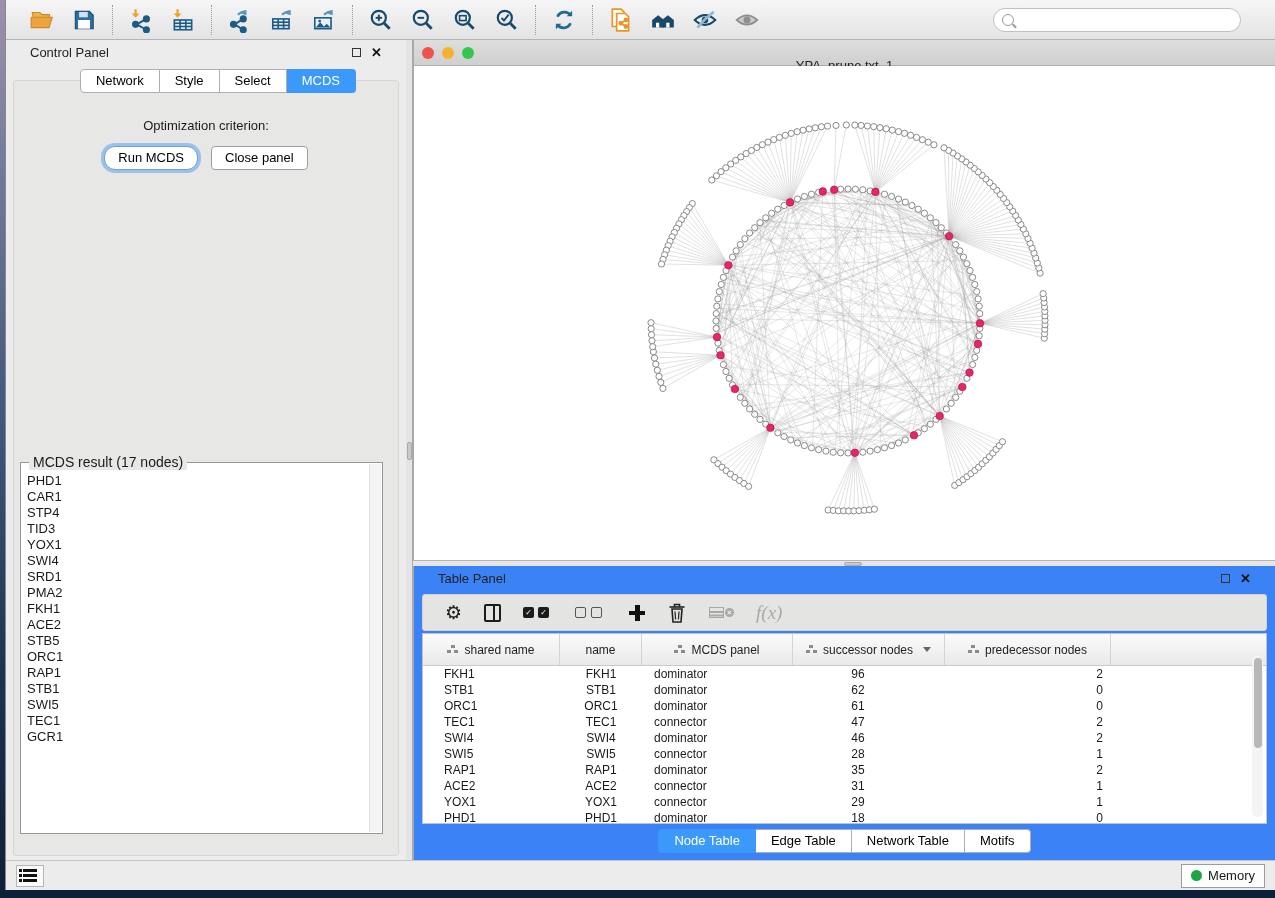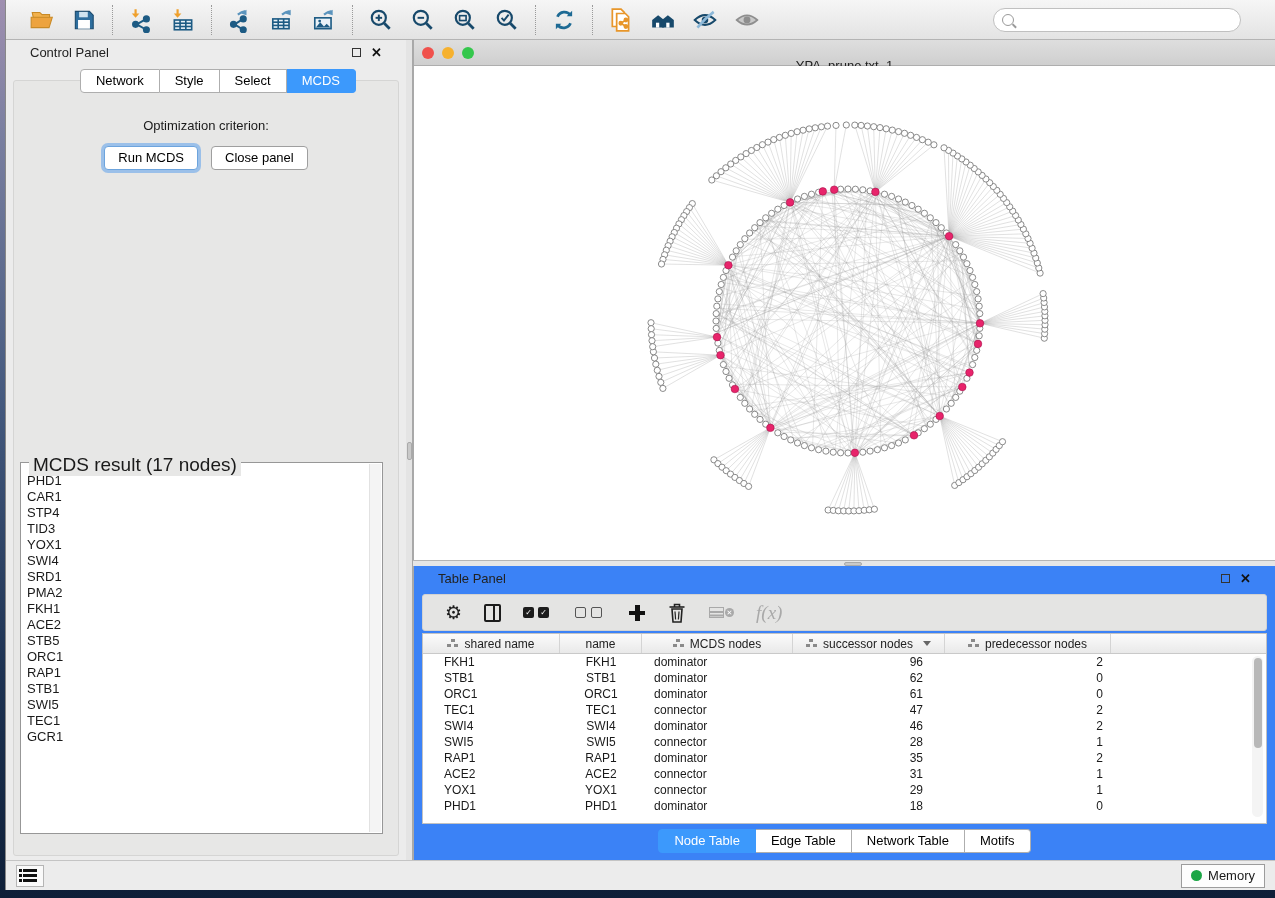--- a/index.html
+++ b/index.html
@@ -46,25 +46,25 @@
   .dropdown { margin:9px auto 0; width:316px; height:23px; background:#fff; border:1px solid #ababab; border-radius:4px;
     display:flex; align-items:center; box-shadow:0 1px 1px rgba(0,0,0,.08); }
   .dropdown .dd-text { flex:1; padding-left:9px; font-size:13px; white-space:nowrap; }
   .dd-stepper { width:19px; height:19px; margin-right:1px; border-radius:3px;
     background:linear-gradient(#79b6fb,#3f8cf5); display:flex; flex-direction:column; align-items:center; justify-content:center; gap:2px; }
   .dd-stepper i { width:0; height:0; border-left:3.5px solid transparent; border-right:3.5px solid transparent; }
   .dd-stepper .up { border-bottom:4px solid #fff; }
   .dd-stepper .dn { border-top:4px solid #fff; }
   .btn-row { display:flex; justify-content:center; gap:13px; margin-top:13px; }
   .btn { background:#fff; border:1px solid #9f9f9f; border-radius:4px; padding:3px 13px 4px; font-size:13px; cursor:default; }
-  .btn.focused { box-shadow:0 0 0 3px rgba(93,160,235,.55); border-color:#6da4dd; }
+  .btn.focused { box-shadow:0 0 0 3px rgba(93,160,235,.55); border-color:#6da4dd;border-radius:11px; }
 
   .mcds-box { position:absolute; left:6px; right:15px; bottom:21px; height:372px;
     border:1px solid #979797; background:#fff; }
-  .mcds-legend { position:absolute; top:-9px; left:8px; background:#e7e7e6; padding:0 4px; font-size:19px; }
+  .mcds-legend { position:absolute; top:-9px; left:8px; background:#e7e7e6; padding:0 4px; font-size:14px; }
   .mcds-list { position:absolute; inset:10px 14px 2px 6px; overflow:hidden; }
   .mcds-item { font-size:13px; line-height:16px; }
   .mcds-scroll { position:absolute; top:1px; right:1px; bottom:1px; width:12px; background:#f4f4f4; border-left:1px solid #e2e2e2; }
 
   
   .network-panel { position:absolute; top:0; left:0; right:0; height:520px; background:#fff; border-left:1px solid #a9a9a9; }
   .net-titlebar { height:26px; background:linear-gradient(#dedede,#cfcfcf); border-bottom:1px solid #aeaeae;
     display:flex; align-items:center; padding:0 8px; position:relative; }
   .lights { display:flex; gap:8px; }
   .light { width:12px; height:12px; border-radius:50%; }
@@ -89,32 +89,32 @@
   .plus::before, .plus::after { content:""; position:absolute; background:#111; }
   .plus::before { left:6px; top:0; width:4.5px; height:16px; }
   .plus::after { left:0; top:6px; width:16px; height:4.5px; }
   .fx { font-family:"Liberation Serif", serif; font-style:italic; font-size:19px; color:#a9a9a9; }
   .tblx { display:flex; align-items:center; gap:1px; }
   .tblx .grid { width:15px; height:11px; border:1.5px solid #a9a9a9; position:relative; }
   .tblx .grid::after { content:""; position:absolute; left:0; right:0; top:3px; height:1.5px; background:#a9a9a9; box-shadow:0 3.5px #a9a9a9; }
   .tblx .xo { width:9px; height:9px; border-radius:50%; background:#a9a9a9; color:#fff; font-size:7px; display:flex; align-items:center; justify-content:center; }
 
   .table-area { position:absolute; top:67px; left:8px; right:8px; bottom:36px; background:#fff; border:1px solid #c2c2c2; overflow:hidden; }
-  .thead { display:flex; height:20px; background:linear-gradient(#fbfbfb,#e9e9e9); border-bottom:1px solid #c9c9c9; }
+  .thead { display:flex; height:32px; background:linear-gradient(#fbfbfb,#e9e9e9); border-bottom:1px solid #c9c9c9; }
   .th { display:flex; align-items:center; justify-content:center; gap:6px; font-size:12px; color:#222;
     border-right:1px solid #d4d4d4; position:relative; }
   .hier { position:relative; width:11px; height:9px; display:inline-block; }
   .hier::before { content:""; position:absolute; left:3.5px; top:0; width:4px; height:3px; background:#8a8a8a; }
   .hier::after { content:""; position:absolute; left:0; top:5px; width:4px; height:3px; background:#8a8a8a; box-shadow:7px 0 #8a8a8a; }
   .sort-chev { width:0; height:0; border-left:4px solid transparent; border-right:4px solid transparent; border-top:5px solid #666; margin-left:4px; }
   .tr { display:flex; height:16px; }
   .td { font-size:12px; line-height:16px; white-space:nowrap; overflow:hidden; }
   .c0 { width:137px; } .c1 { width:82px; } .c2 { width:151px; } .c3 { width:152px; } .c4 { width:166px; }
   .td.c0 { padding-left:21px; } .td.c1 { text-align:center; } .td.c2 { padding-left:12px; }
-  .td.c3 { text-align:right; padding-right:22px; } .td.c4 { text-align:right; padding-right:8px; }
+  .td.c3 { text-align:center; padding-right:22px; } .td.c4 { text-align:right; padding-right:8px; }
   .tscroll { position:absolute; top:22px; right:3px; bottom:6px; width:11px; background:#f4f4f4; border-radius:6px; }
   .tthumb { position:absolute; top:2px; left:1.5px; width:8px; height:90px; background:#b8b8b8; border-radius:5px; }
 
   .table-tabs { position:absolute; bottom:7px; left:0; right:0; display:flex; justify-content:center; }
 
   
   .status-bar { position:absolute; bottom:0; left:0; right:0; height:30px; background:#ececec; border-top:1px solid #c4c4c4;
     display:flex; align-items:center; padding:0 10px; }
   .list-btn { width:28px; height:22px; background:#fafafa; border:1px solid #b5b5b5; display:flex; align-items:center; justify-content:center; }
   .list-glyph { display:flex; flex-direction:column; gap:2.5px; }
@@ -1112,21 +1112,21 @@
           <div class="thead" id="thead">
               <div class="th c0">
                 <span class="hier"></span>
                 <span>shared name</span>
               </div>
               <div class="th c1">
                 <span>name</span>
               </div>
               <div class="th c2">
                 <span class="hier"></span>
-                <span>MCDS nodes</span>
+                <span>MCDS panel</span>
               </div>
               <div class="th c3">
                 <span class="hier"></span>
                 <span>successor nodes</span>
                 <span class="sort-chev"></span>
               </div>
               <div class="th c4">
                 <span class="hier"></span>
                 <span>predecessor nodes</span>
               </div>

